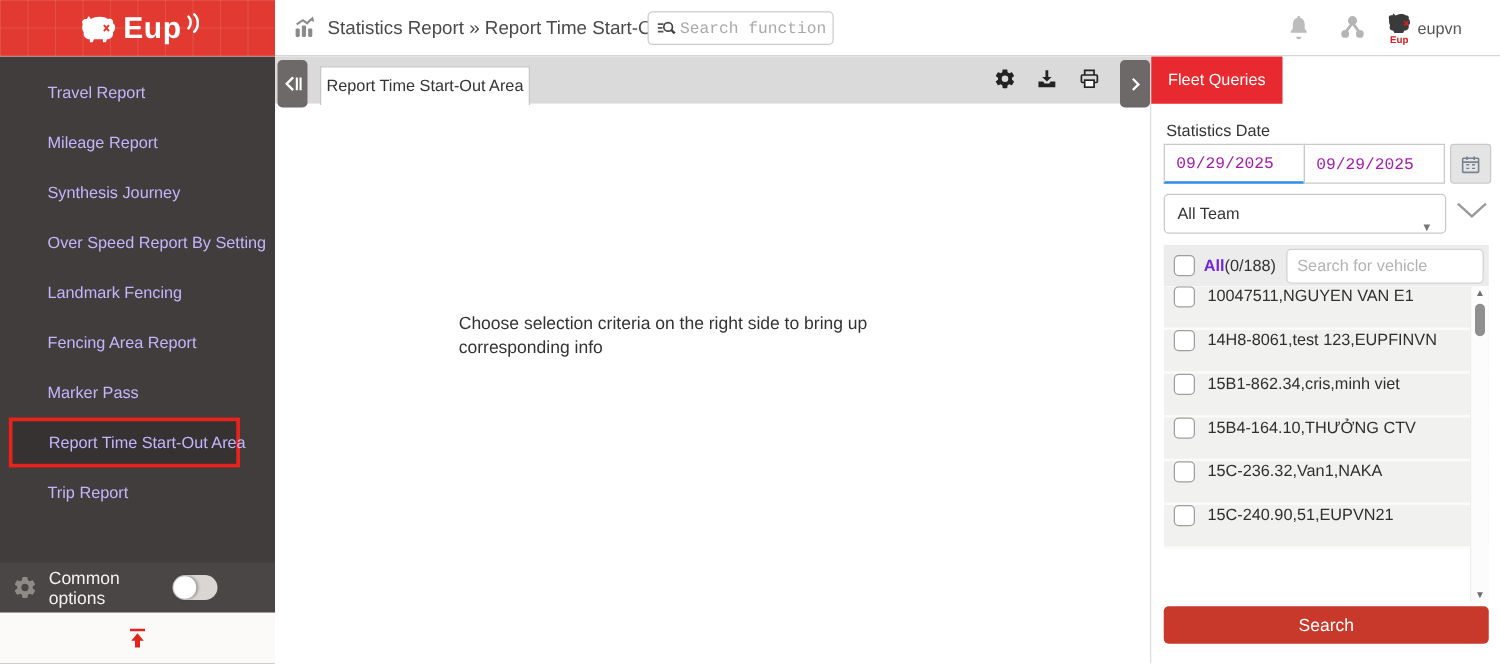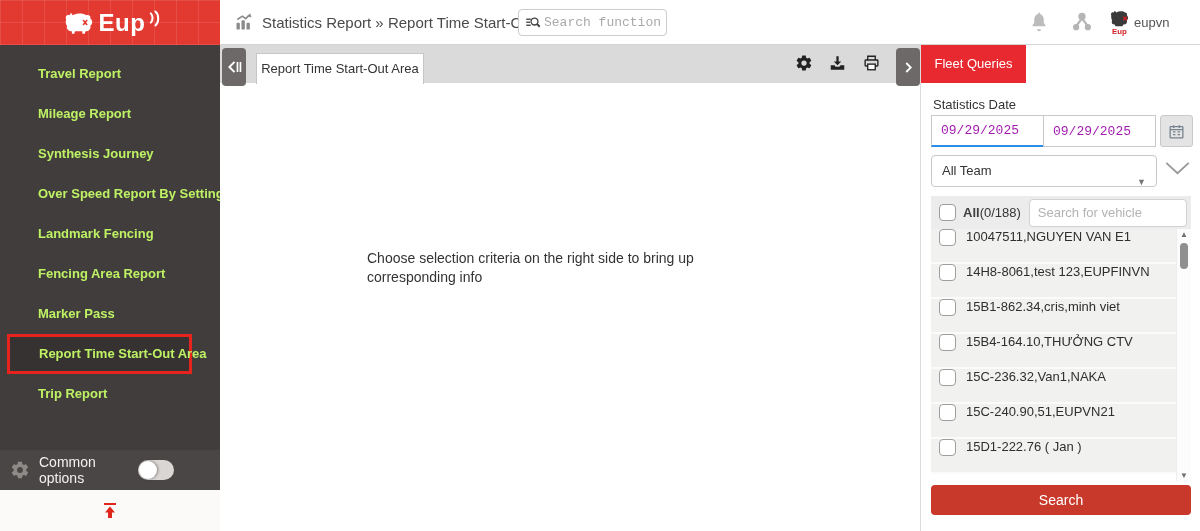--- a/index.html
+++ b/index.html
@@ -27,22 +27,22 @@
                    font-family:Liberation Mono, monospace; background:transparent; }
   .fsearch input::placeholder { color:#a9a9a9; }
   .icon-bell { position:absolute; left:1028px; top:11px; cursor:pointer; }
   .icon-user { position:absolute; left:1071px; top:11px; cursor:pointer; }
   .avatar { position:absolute; left:1106px; top:7px; cursor:pointer; }
   .username { position:absolute; left:1134px; top:15px; font-size:13px; color:#555; cursor:pointer; }
 
   
   .sidebar { position:absolute; left:0; top:45px; width:220px; height:486px; background:#413d3c; }
   .side-nav { padding-top:9px; }
-  .side-item { height:40px; line-height:40px; padding-left:38px; font-size:13px; font-weight:bold;
-               color:#bef264; cursor:pointer; box-sizing:border-box; white-space:nowrap; }
+  .side-item { height:40px; line-height:40px; padding-left:38px; font-size:13px; font-weight:normal;
+               color:#c4b5fd; cursor:pointer; box-sizing:border-box; white-space:nowrap; }
   .side-item.selected { border:3px solid #e6231d; background:#363231; margin:0 28px 0 7px;
                padding-left:29px; line-height:34px; }
   .common { position:absolute; left:0; top:405px; width:220px; height:40px; background:#4a4645;
             display:flex; align-items:center; }
   .common .gearwrap { margin-left:10px; display:flex; }
   .common-label { margin-left:9px; font-size:14px; color:#f3f2f1; }
   .toggle { margin-left:auto; margin-right:46px; width:36px; height:20px; border-radius:10px;
             background:#d9d6d4; position:relative; cursor:pointer; flex:none; }
   .toggle-knob { position:absolute; left:1px; top:1px; width:18px; height:18px; border-radius:50%;
             background:#fff; box-shadow:1px 0 3px rgba(0,0,0,.4); }
@@ -83,21 +83,21 @@
   .team-select { position:absolute; left:10px; top:110px; width:226px; height:32px; border:1px solid #c9c9c9;
             border-radius:4px; box-sizing:border-box; font-size:13px; color:#333; line-height:30px;
             padding-left:10px; cursor:pointer; background:#fff; }
   .team-caret { position:absolute; right:10px; top:11px; font-size:9px; color:#777; }
   .sec-chevron { position:absolute; left:243px; top:116px; cursor:pointer; display:flex; }
   .vhead { position:absolute; left:10px; top:151px; width:260px; height:33px; background:#ececec;
             display:flex; align-items:center; box-sizing:border-box; }
   .cb { width:17px; height:17px; background:#fff; border:1px solid #9e9e9e; border-radius:4px;
             box-sizing:border-box; flex:none; cursor:pointer; }
   .vhead .cb { margin-left:8px; }
-  .all-label { margin-left:7px; font-size:13px; font-weight:bold; color:#404040;text-align:center; }
+  .all-label { margin-left:7px; font-size:13px; font-weight:bold; color:#6d28d9;text-align:center; }
   .all-count { margin-left:0; font-size:13px; color:#333; }
   .vsearch { margin-left:8px; margin-right:4px; flex:1; min-width:0; height:26px; border:1px solid #d2d2d2;
             border-radius:4px; padding-left:8px; font-size:13px; color:#333; outline:none;
             font-family:inherit; }
   .vsearch::placeholder { color:#b3b3b3; }
   .vrows { position:absolute; left:10px; top:184px; width:260px; height:252px; overflow:hidden; background:#fff; }
   .vrow { height:35px; background:#f1f1f0; border-bottom:2px solid #fbfbfa; display:flex;
             align-items:flex-start; box-sizing:border-box; cursor:pointer; }
   .vrow .cb { margin-left:8px; }
   .vlabel { margin-left:10px; font-size:13px; color:#2f2f2f; white-space:nowrap; }
@@ -320,24 +320,20 @@
   <div class="vrow">
     <span class="cb"></span>
     <span class="vlabel">15C-236.32,Van1,NAKA</span>
   </div>
 
   <div class="vrow">
     <span class="cb"></span>
     <span class="vlabel">15C-240.90,51,EUPVN21</span>
   </div>
 
-  <div class="vrow">
-    <span class="cb"></span>
-    <span class="vlabel">15D1-222.76 ( Jan )</span>
-  </div>
 </div>
     <div class="vscroll">
       <span class="vs-up">▲</span>
       <span class="vs-thumb"></span>
       <span class="vs-down">▼</span>
     </div>
     <button class="search-btn">Search</button>
   </aside>
 </div>
 

